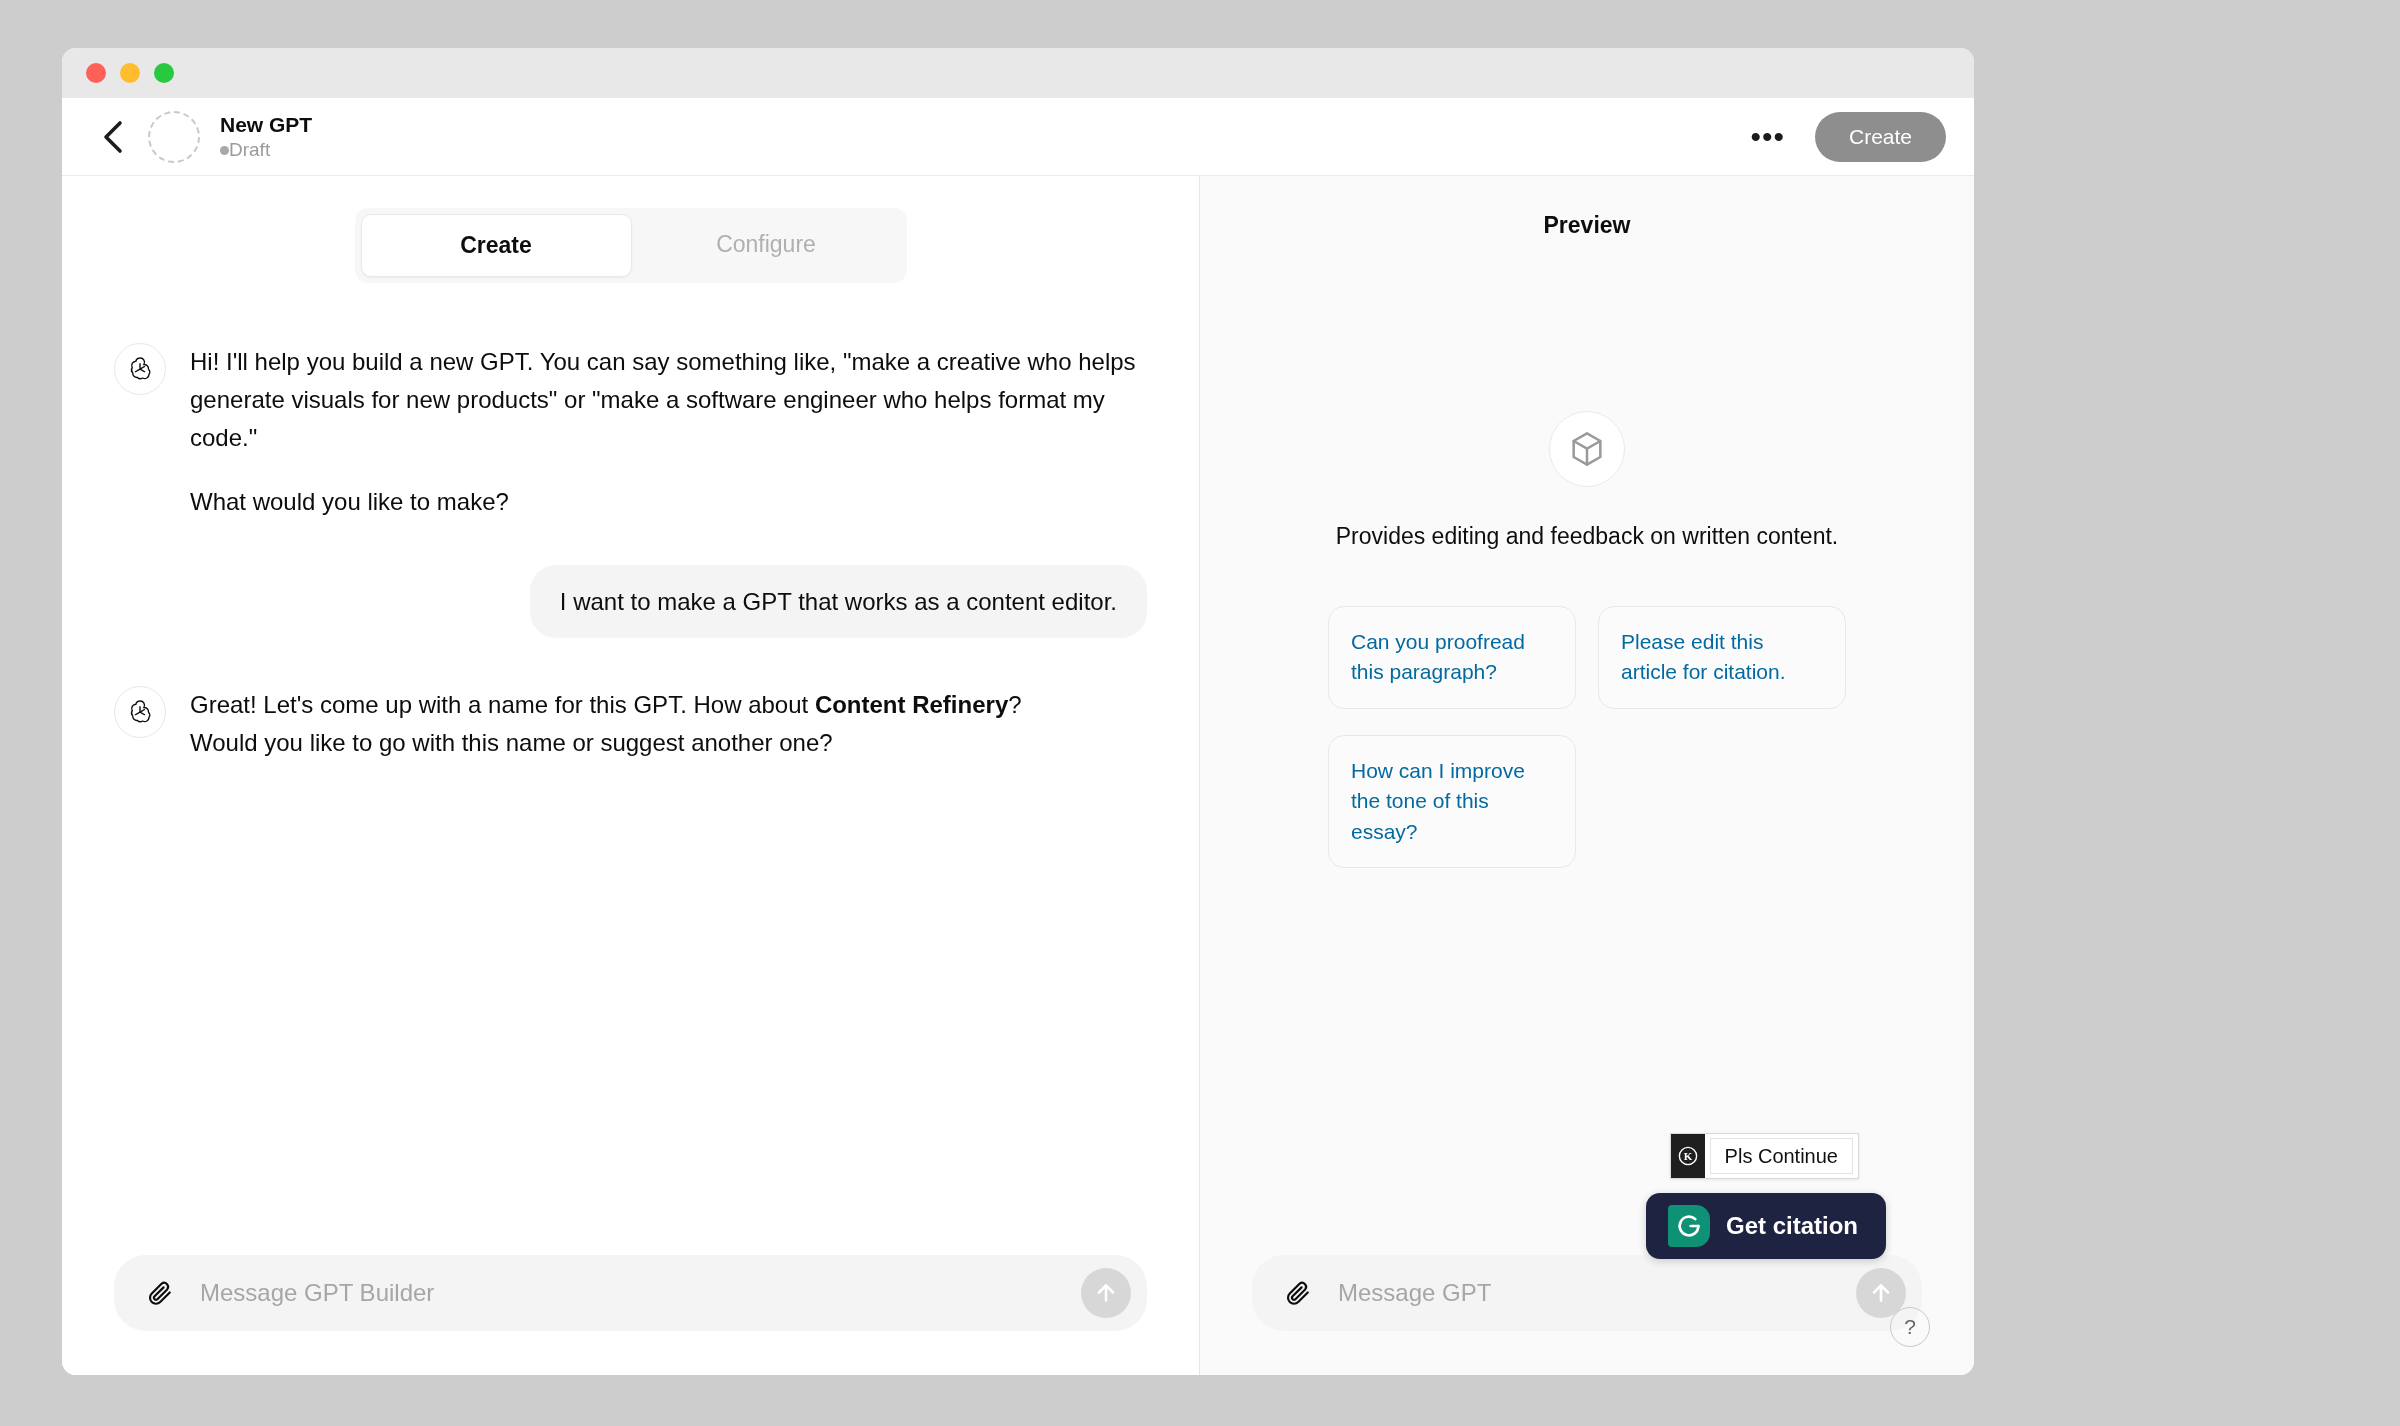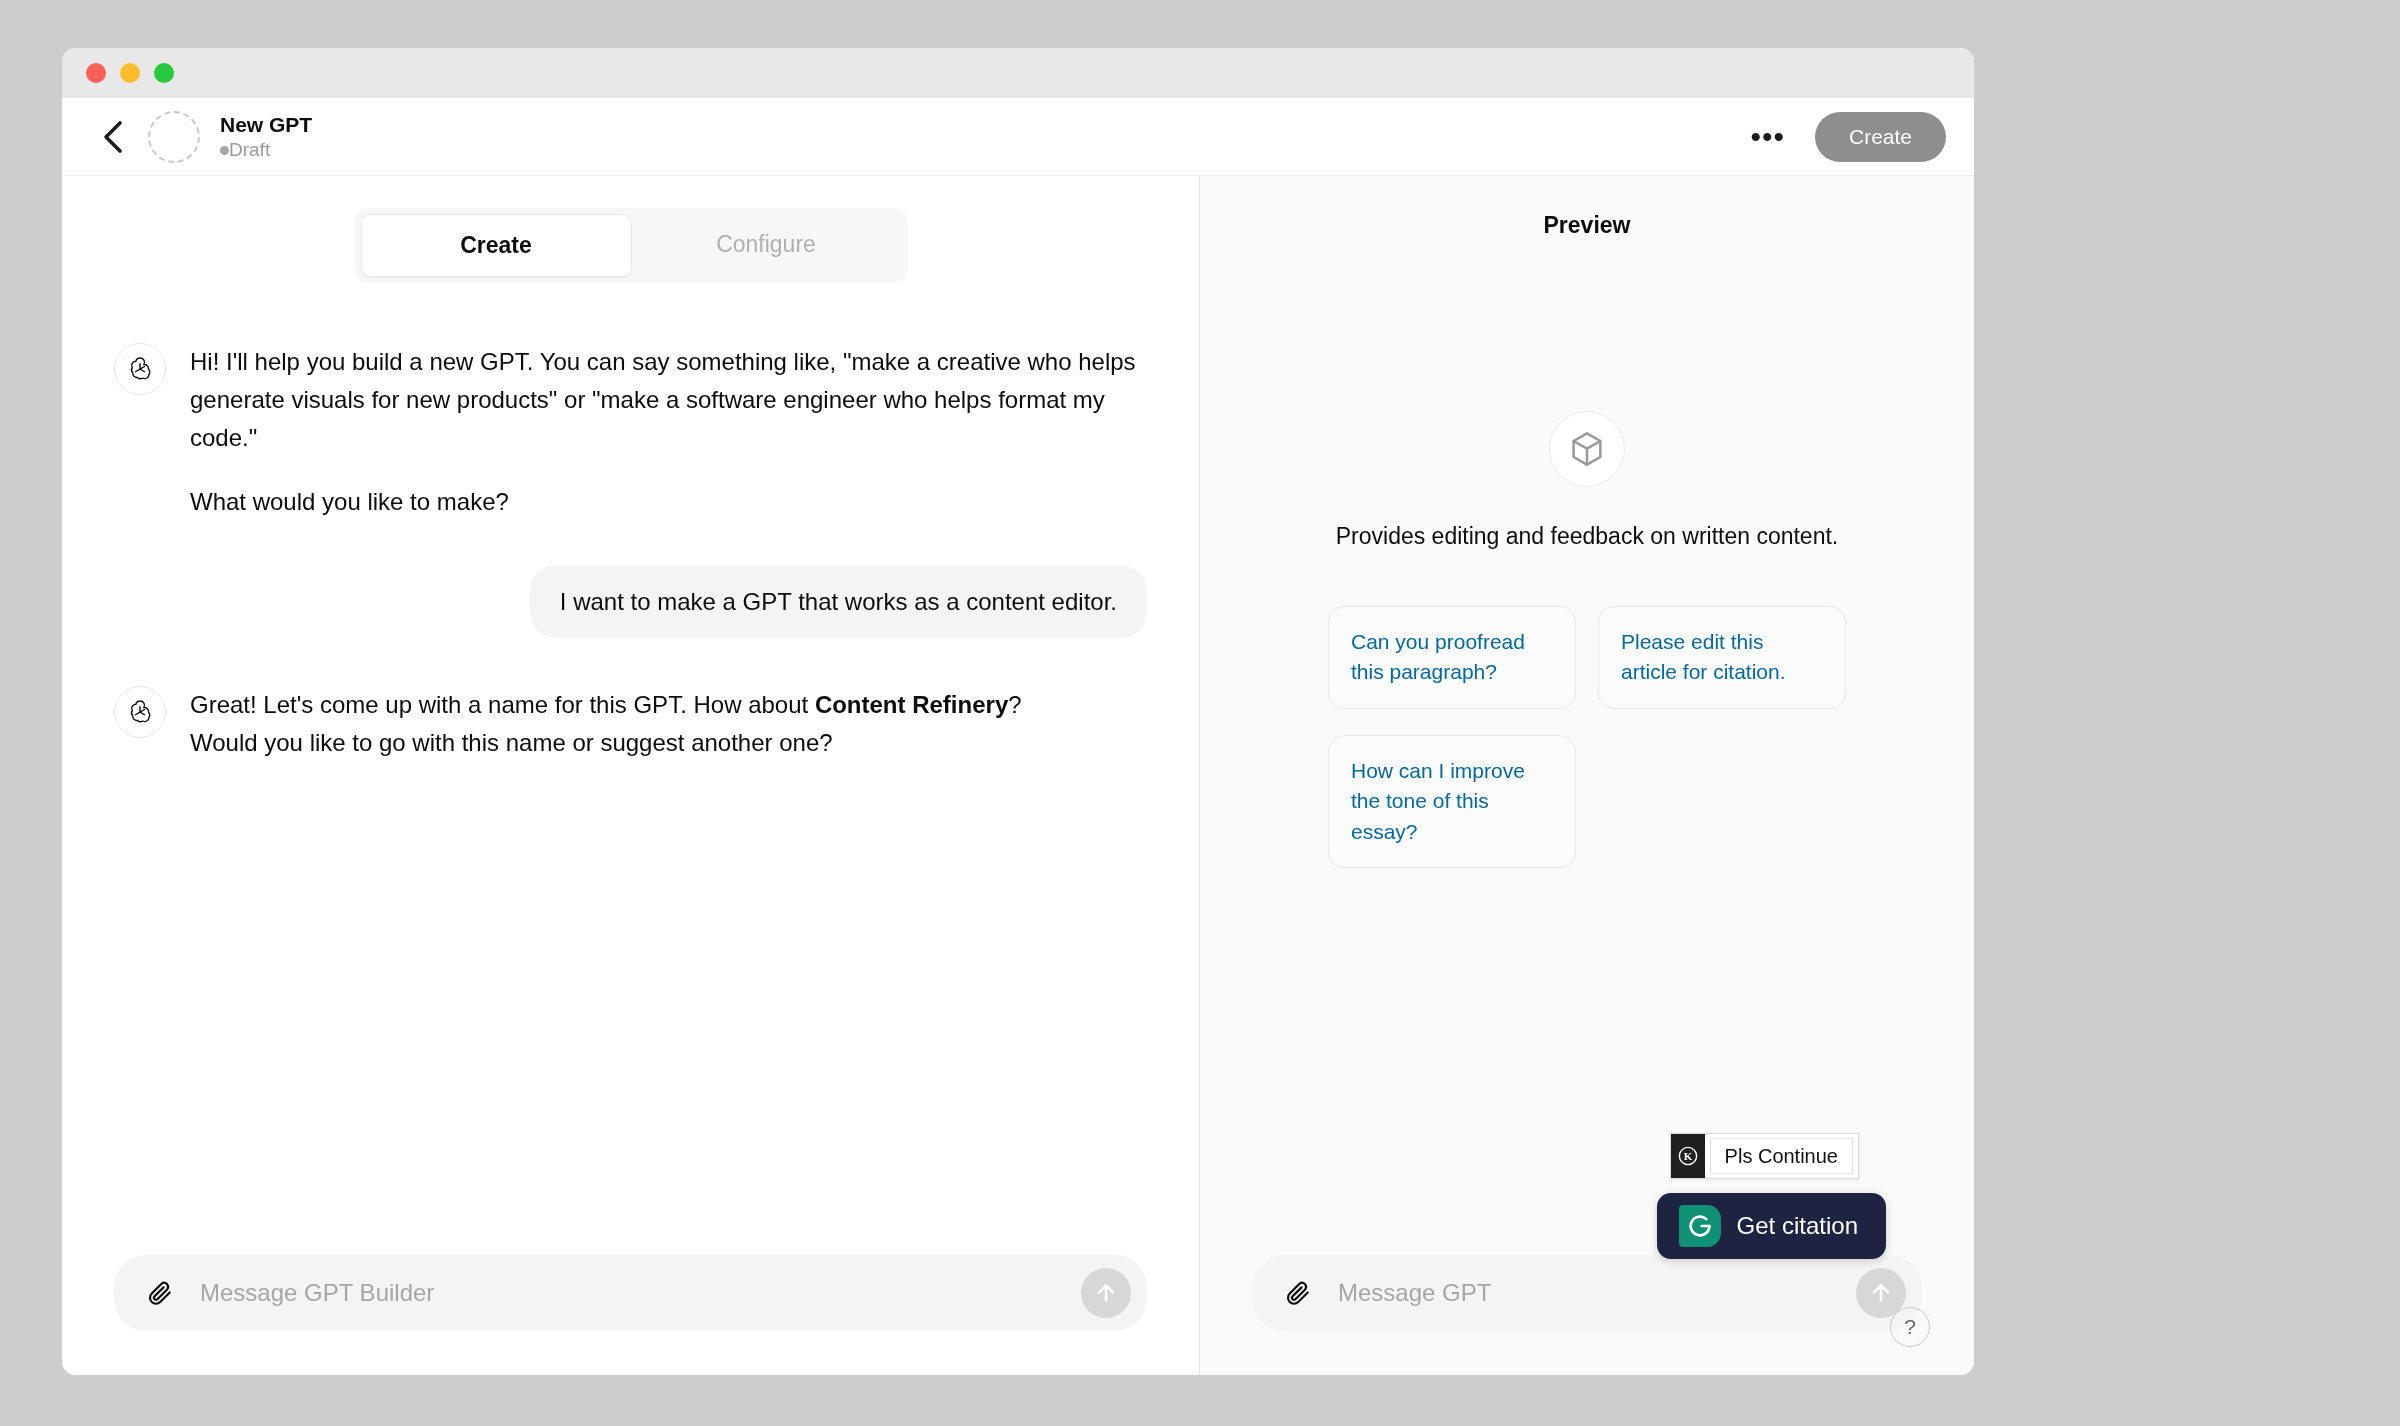--- a/index.html
+++ b/index.html
@@ -246,21 +246,21 @@
     cursor: pointer;
     box-shadow: 0 2px 8px rgba(0,0,0,0.18);
   }
   .g-logo {
     width: 42px; height: 42px;
     background: #0e9175;
     border-radius: 4px 14px 14px 4px;
     display: flex; align-items: center; justify-content: center;
     flex: 0 0 42px;
   }
-  .citation-text { color: #ffffff; font-size: 24px; font-weight: normal; }
+  .citation-text { color: #ffffff; font-size: 24px; font-weight: bold; }
   .help-btn {
     position: absolute;
     right: 44px; bottom: 28px;
     width: 40px; height: 40px;
     border-radius: 50%;
     border: 1px solid #c9c9c9;
     background: transparent;
     color: #666;
     font-size: 21px;
     font-family: inherit;

